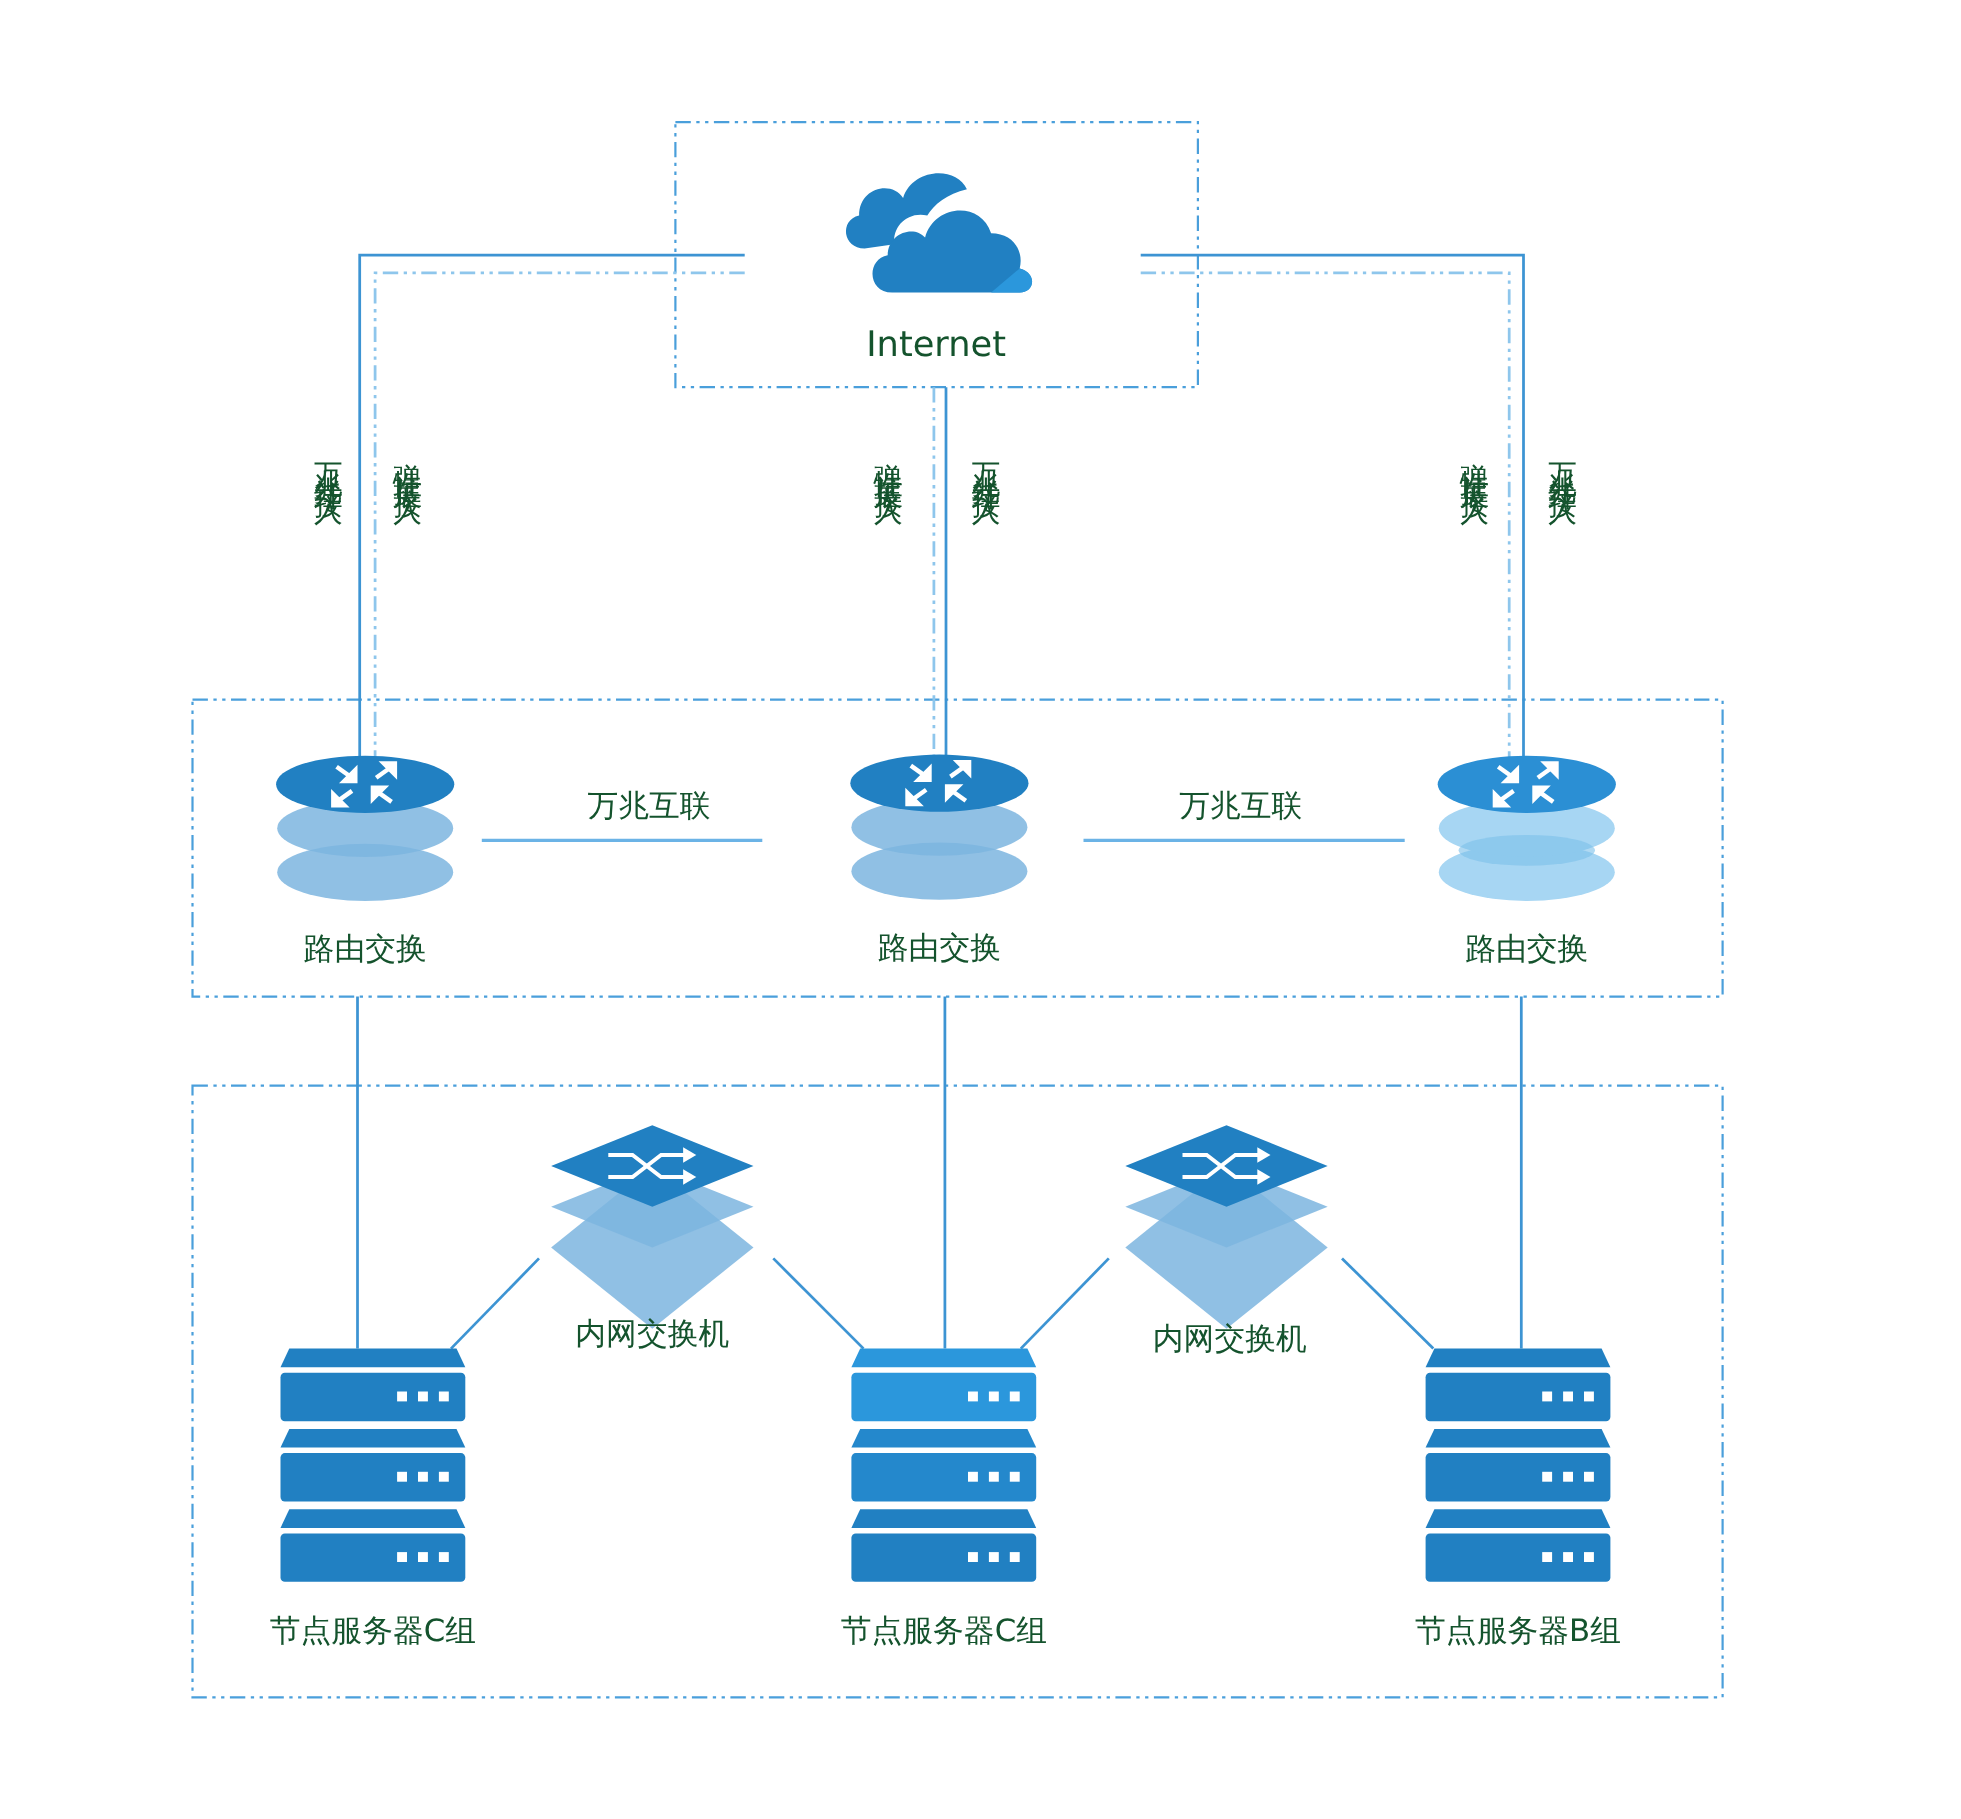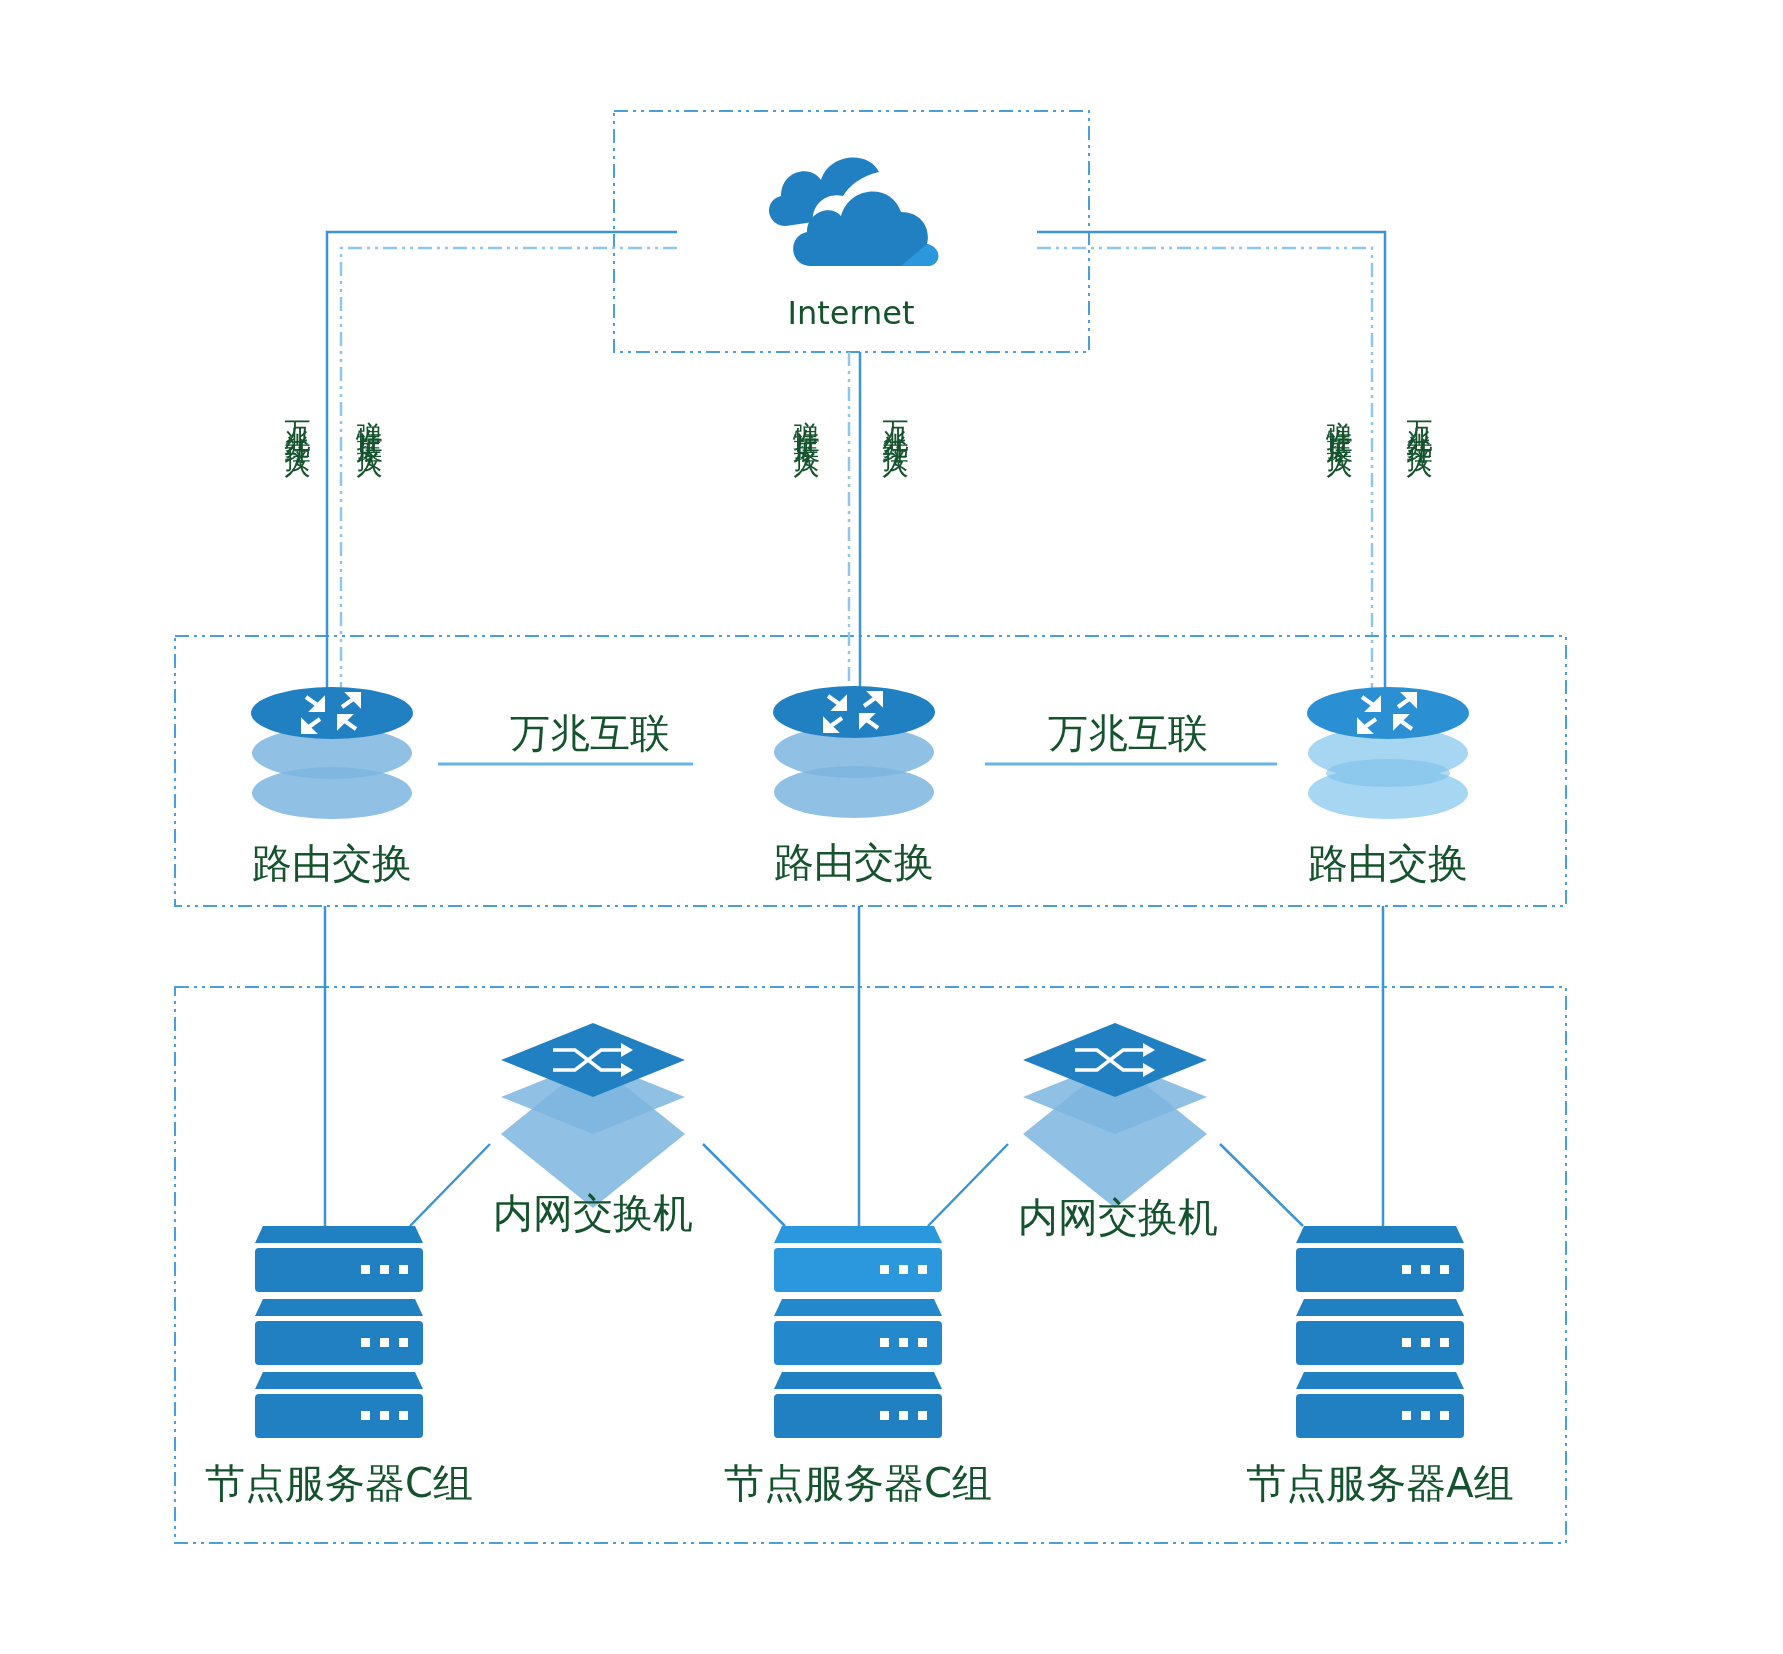--- a/index.html
+++ b/index.html
@@ -1,20 +1,20 @@
 <!DOCTYPE html>
 <html><head>
 <meta charset="utf-8">
 <style>
   html, body { margin: 0; padding: 0; background: #ffffff; }
   body { width: 1783px; height: 1654px; position: relative; overflow: hidden;
          font-family: "DejaVu Sans", "Liberation Sans", sans-serif; color: #3a3434; }
   svg.diagram { position: absolute; left: 0; top: 0; }
   .lbl { position: absolute; white-space: nowrap; color: #14532d; }
-  .lbl-h { font-size: 40px; transform: translate(-50%, -50%); letter-spacing: 0; }
+  .lbl-h { font-size: 28px; transform: translate(-50%, -50%); letter-spacing: 0; }
   .lbl-v { font-size: 26px; writing-mode: vertical-rl; text-orientation: upright;
            letter-spacing: 6px; line-height: 1; }
   .lbl-internet { font-size: 32px; transform: translate(-50%, -50%); font-family: "DejaVu Sans", sans-serif; }
 </style>
 </head>
 <body>
 
 <svg class="diagram" width="1783" height="1654" viewBox="0 0 1783 1654">
   <defs>
     <g id="router-shape">
@@ -152,13 +152,13 @@
 
 <div class="lbl lbl-h" style="left:332px; top:863px;">路由交换</div>
 <div class="lbl lbl-h" style="left:854px; top:862px;">路由交换</div>
 <div class="lbl lbl-h" style="left:1388px; top:863px;">路由交换</div>
 
 <div class="lbl lbl-h" style="left:593px; top:1213px;">内网交换机</div>
 <div class="lbl lbl-h" style="left:1118px; top:1217px;">内网交换机</div>
 
 <div class="lbl lbl-h" style="left:339px; top:1483px;">节点服务器C组</div>
 <div class="lbl lbl-h" style="left:858px; top:1483px;">节点服务器C组</div>
-<div class="lbl lbl-h" style="left:1380px; top:1483px;">节点服务器A组</div>
+<div class="lbl lbl-h" style="left:1380px; top:1483px;">节点服务器B组</div>
 
 </body></html>

